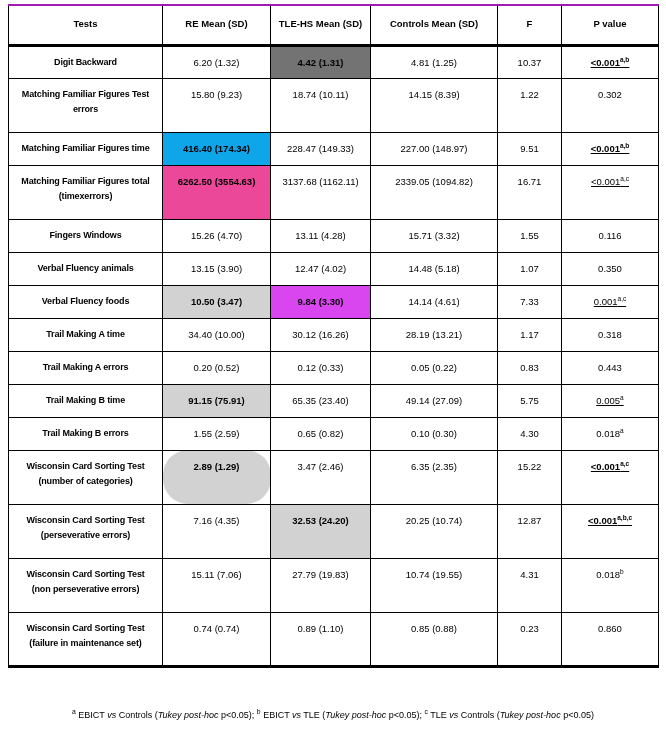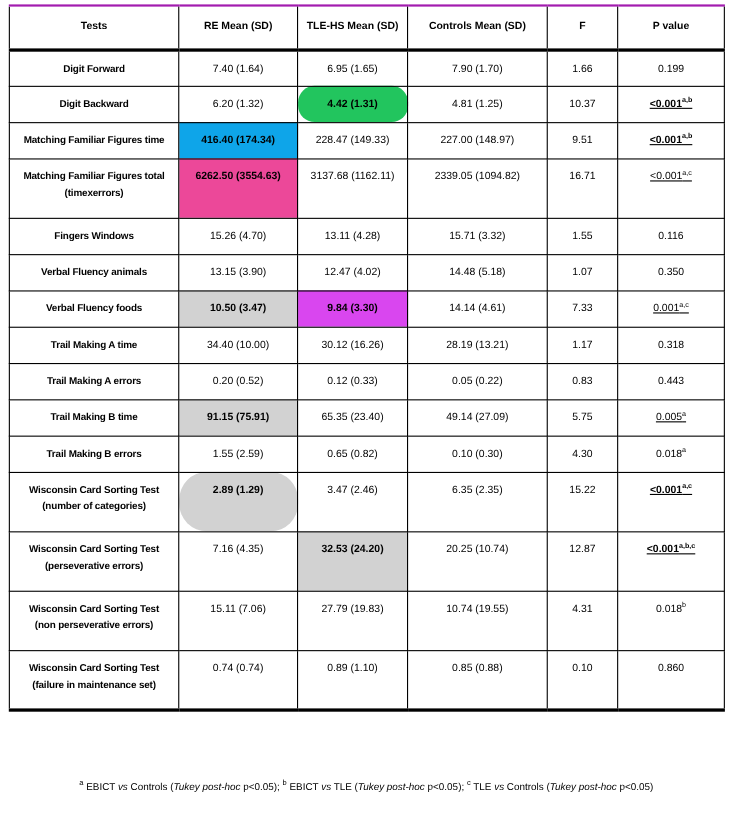--- a/index.html
+++ b/index.html
@@ -96,34 +96,35 @@
         <th>Tests</th>
         <th>RE Mean (SD)</th>
         <th>TLE-HS Mean (SD)</th>
         <th>Controls Mean (SD)</th>
         <th>F</th>
         <th>P value</th>
       </tr>
     </thead>
     <tbody>
         <tr class="single">
-          <td class="test">Digit Forward</td>
-          <td class="num">7.40 (1.64)</td>
-          <td class="num">6.95 (1.65)</td>
-          <td class="num">7.90 (1.70)</td>
-          <td class="num">1.66</td>
-          <td><span class="pv">0.199</span></td>
-        </tr>
-        <tr class="single">
           <td class="test">Digit Backward</td>
           <td class="num">6.20 (1.32)</td>
-          <td class="num shaded" style="background: #22c55e; border-radius: 15px;">4.42 (1.31)</td>
+          <td class="num shaded" style="background: #737373;">4.42 (1.31)</td>
           <td class="num">4.81 (1.25)</td>
           <td class="num">10.37</td>
           <td><span class="pv u b">&lt;0.001<sup>a,b</sup></span></td>
+        </tr>
+        <tr class="double">
+          <td class="test">Matching Familiar Figures Test
+errors</td>
+          <td class="num">15.80 (9.23)</td>
+          <td class="num">18.74 (10.11)</td>
+          <td class="num">14.15 (8.39)</td>
+          <td class="num">1.22</td>
+          <td><span class="pv">0.302</span></td>
         </tr>
         <tr class="single">
           <td class="test">Matching Familiar Figures time</td>
           <td class="num shaded" style="background: #0ea5e9;">416.40 (174.34)</td>
           <td class="num">228.47 (149.33)</td>
           <td class="num">227.00 (148.97)</td>
           <td class="num">9.51</td>
           <td><span class="pv u b">&lt;0.001<sup>a,b</sup></span></td>
         </tr>
         <tr class="double">
@@ -217,21 +218,21 @@
           <td class="num">10.74 (19.55)</td>
           <td class="num">4.31</td>
           <td><span class="pv">0.018<sup>b</sup></span></td>
         </tr>
         <tr class="double">
           <td class="test">Wisconsin Card Sorting Test
 (failure in maintenance set)</td>
           <td class="num">0.74 (0.74)</td>
           <td class="num">0.89 (1.10)</td>
           <td class="num">0.85 (0.88)</td>
-          <td class="num">0.10</td>
+          <td class="num">0.23</td>
           <td><span class="pv">0.860</span></td>
         </tr>
       </tbody>
   </table>
 
   <div class="footnote"><sup>a</sup><span> EBICT </span><i>vs</i><span> Controls (</span><i>Tukey post-hoc</i><span> p&lt;0.05); </span><sup>b</sup><span> EBICT </span><i>vs</i><span> TLE (</span><i>Tukey post-hoc</i><span> p&lt;0.05); </span><sup>c</sup><span> TLE </span><i>vs</i><span> Controls (</span><i>Tukey post-hoc</i><span> p&lt;0.05)</span></div>
 
 </div>
 
 </body></html>

